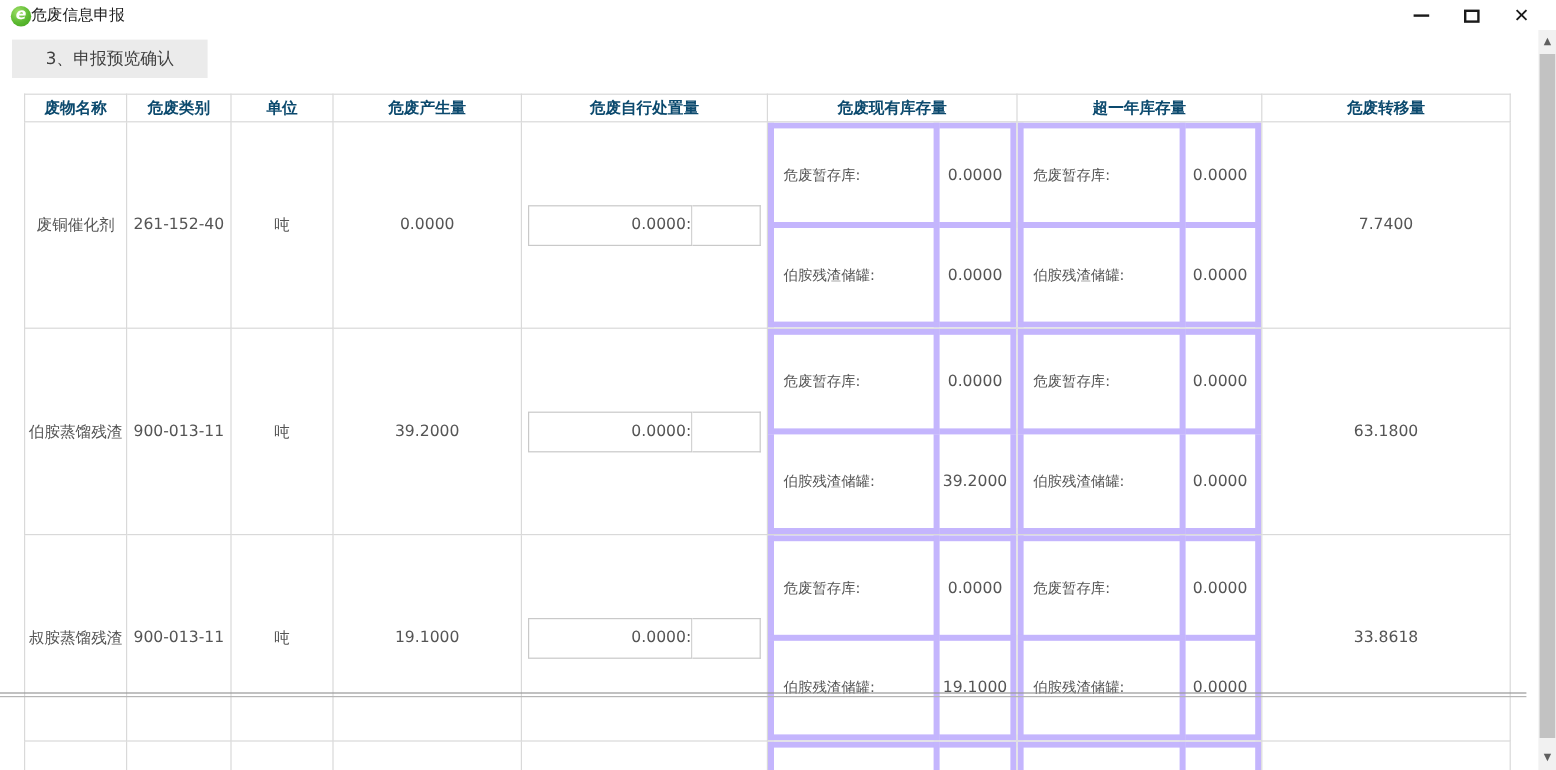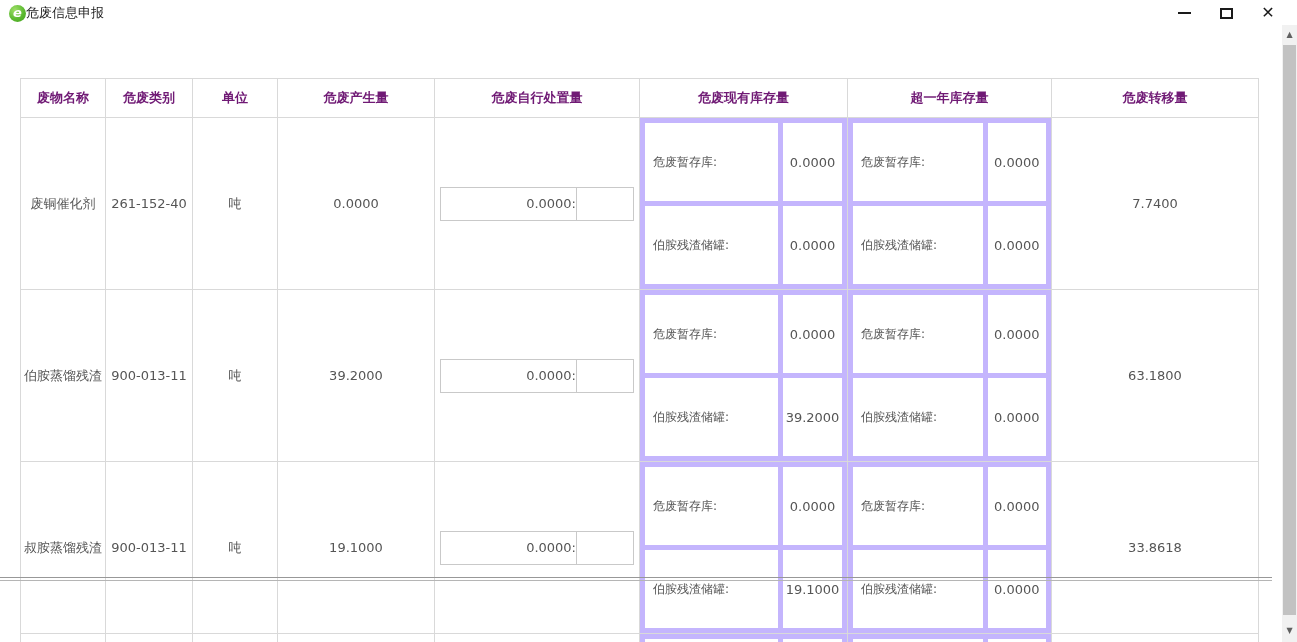--- a/index.html
+++ b/index.html
@@ -22,21 +22,21 @@
   
   .tabs { position:absolute; top:33px; left:10px; display:flex; gap:9px; }
   .tab { width:163px; height:32px; line-height:32px; text-align:center; font-size:14px; border-radius:3px; cursor:pointer; }
   .tab.active { background:var(--accent,#1670c0); color:#fff; }
   .tab.inactive { background:#ebebeb; color:#3f3f3f; border-radius:0; }
 
   
   .table-wrap { position:absolute; left:20px; top:78px; }
   table.main { border-collapse:collapse; table-layout:fixed; width:1238px; background:#fff; }
   table.main th, table.main td { border:1px solid #d9d9d9; text-align:center; vertical-align:middle; color:#555; font-size:13px; overflow:hidden; }
-  table.main thead th { height:39px; font-weight:bold; color:#701a75; background:#fff; }
+  table.main thead th { height:23px; font-weight:bold; color:#0c4a6e; background:#fff; }
   table.main tbody td { height:83px; }
 
   
   .disposal { display:flex; justify-content:center; align-items:center; }
   .disposal-input { width:137px; height:34px; border:1px solid #c9c9c9; background:#fff; line-height:32px; text-align:right; padding-left:9px; font-size:13px; color:#555; }
   .disposal-extra { width:57px; height:34px; border:1px solid #c9c9c9; border-left:none; background:#fff; }
 
   
   table.inv { border-collapse:collapse; margin:0 auto; }
   table.inv td { border:5px solid #c4b5fd; height:35px; font-size:12px; color:#555; background:#fff; }
@@ -68,20 +68,21 @@
       </div>
     <div class="win-btn">
         <span class="glyph-max"></span>
       </div>
     <div class="win-btn">
         <span class="glyph-close">✕</span>
       </div>
   </div>
 
   <div class="tabs">
+    <div class="tab inactive">3、申报预览确认</div>
   </div>
 
   <div class="table-wrap">
     <table class="main">
       <colgroup>
         <col style="width:85px">
           <col style="width:87px">
           <col style="width:85px">
           <col style="width:157px">
         <col style="width:205px">

